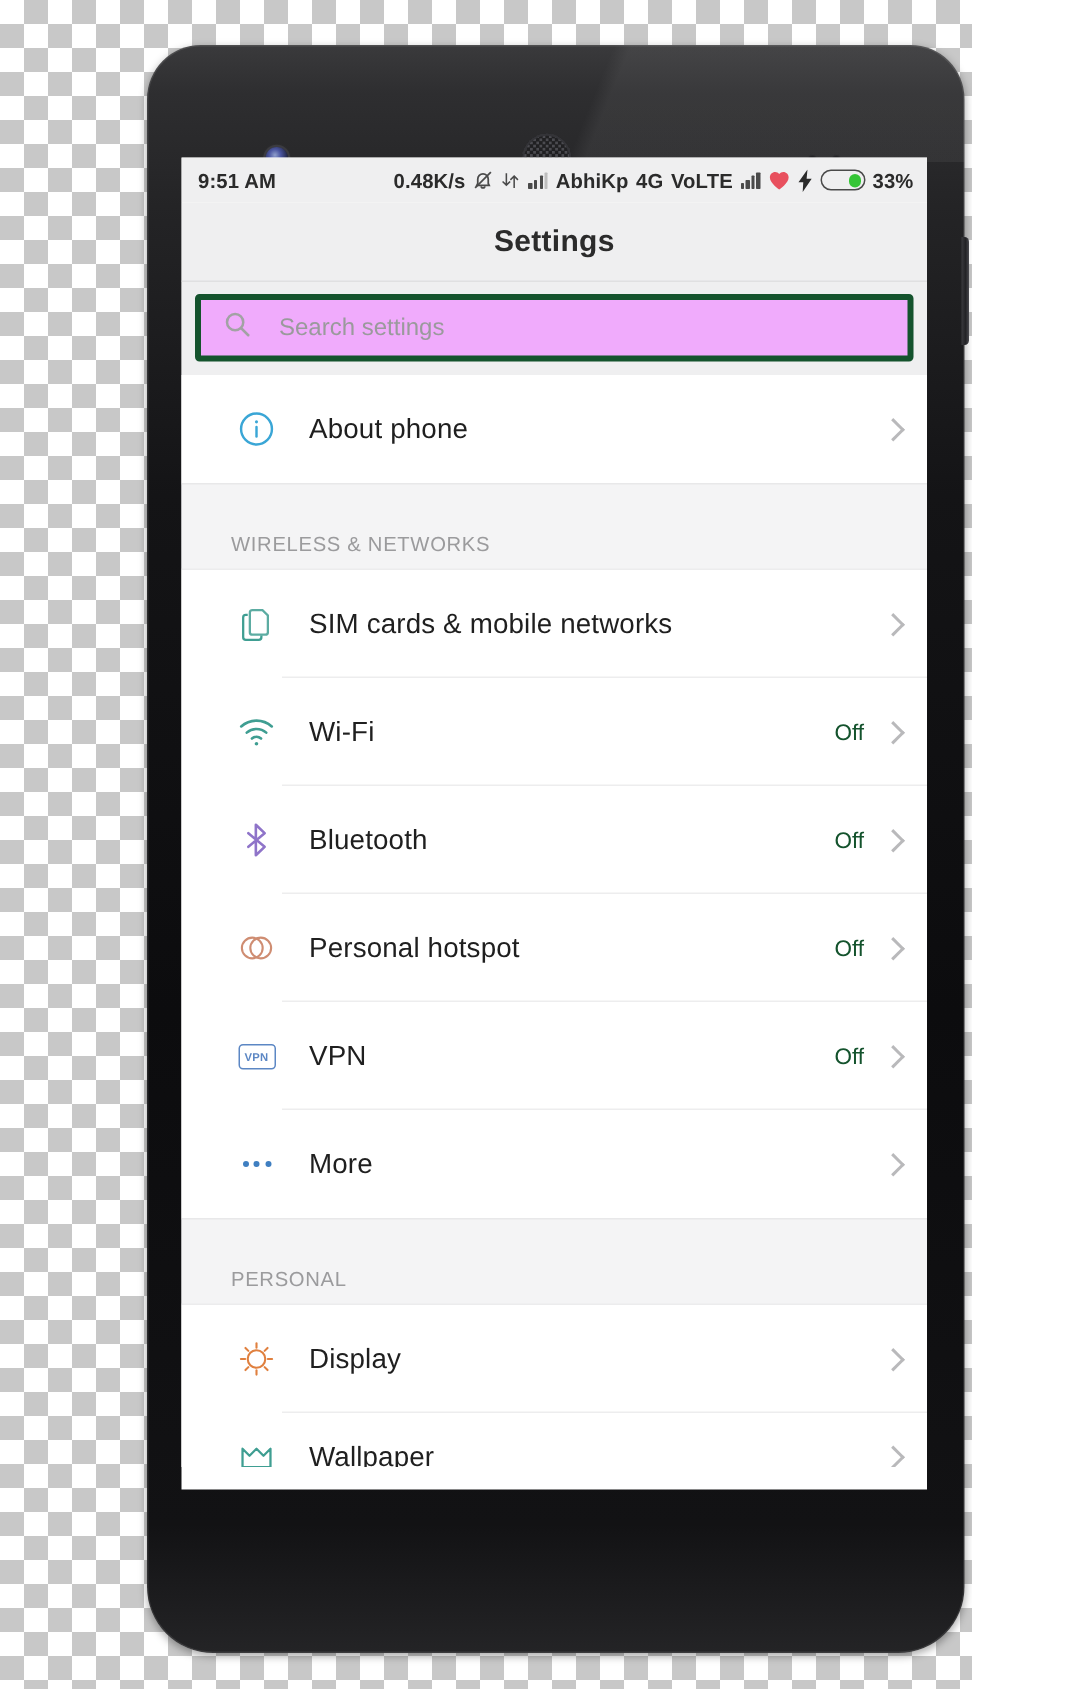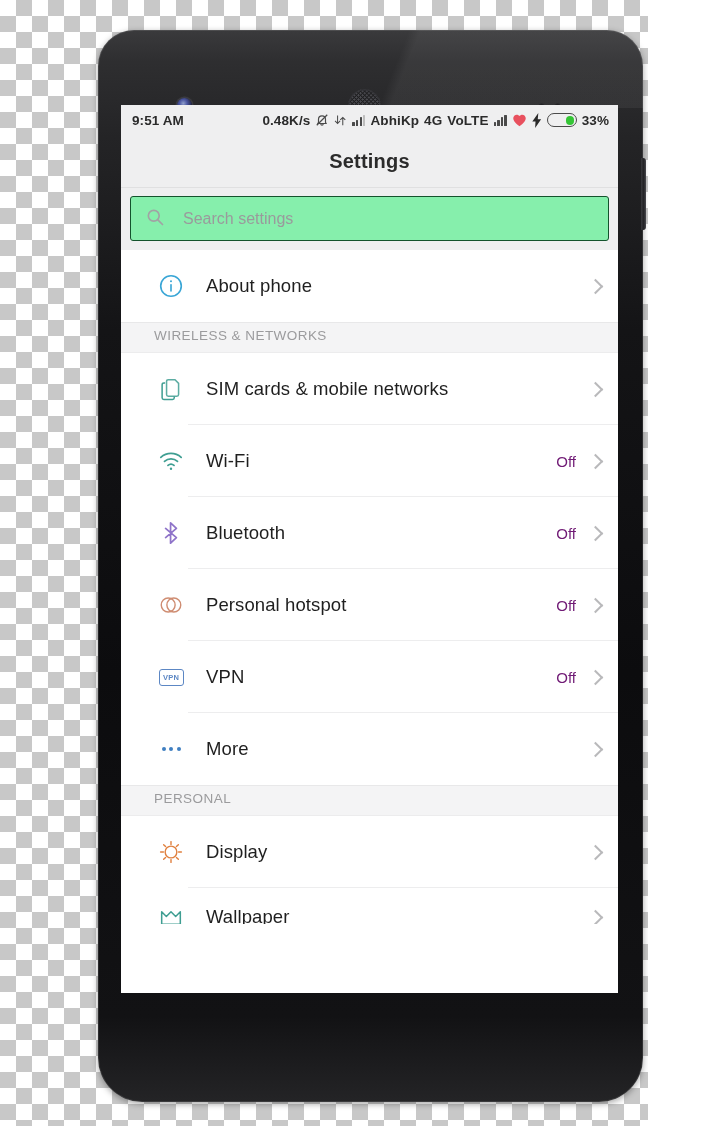--- a/index.html
+++ b/index.html
@@ -184,22 +184,22 @@
 
   
   #search-wrap {
     background: #efeff0;
     padding: 8px 9px 9px 9px;
   }
   #search-box {
     display: flex;
     align-items: center;
     height: 45px;
-    background: #86efac;
-    border: 1px solid #14532d;
+    background: #f0abfc;
+    border: 4px solid #14532d;
     border-radius: 3px;
     padding: 0 14px;
     box-sizing: border-box;
   }
   #search-input {
     border: 0;
     outline: 0;
     background: transparent;
     font-family: "Liberation Sans", sans-serif;
     font-size: 16px;
@@ -208,21 +208,21 @@
     flex: 1;
     min-width: 0;
   }
   #search-input::placeholder { color: #9a9a9c; }
 
   
   #list { background: #ffffff; }
 
   .section-header {
     background: #f4f4f5;
-    padding: 5px 0 9px 33px;
+    padding: 32px 0 9px 33px;
     font-size: 13.5px;
     color: #9b9b9d;
     letter-spacing: 0.45px;
     border-top: 1px solid #e8e8e9;
     border-bottom: 1px solid #ececed;
   }
 
   .group { background: #ffffff; }
 
   .row {
@@ -245,21 +245,21 @@
   .row .label {
     flex: 1;
     margin-left: 18px;
     font-size: 18.5px;
     color: #1f1f1f;
     letter-spacing: 0.1px;
     white-space: nowrap;
   }
   .row .value {
     font-size: 15px;
-    color: #701a75;
+    color: #14532d;
     margin-right: 14px;
   }
   .row .chev { flex: 0 0 auto; display: flex; align-items: center; }
 
   
   .row.sep::after {
     content: "";
     position: absolute;
     left: 67px;
     right: 0;

